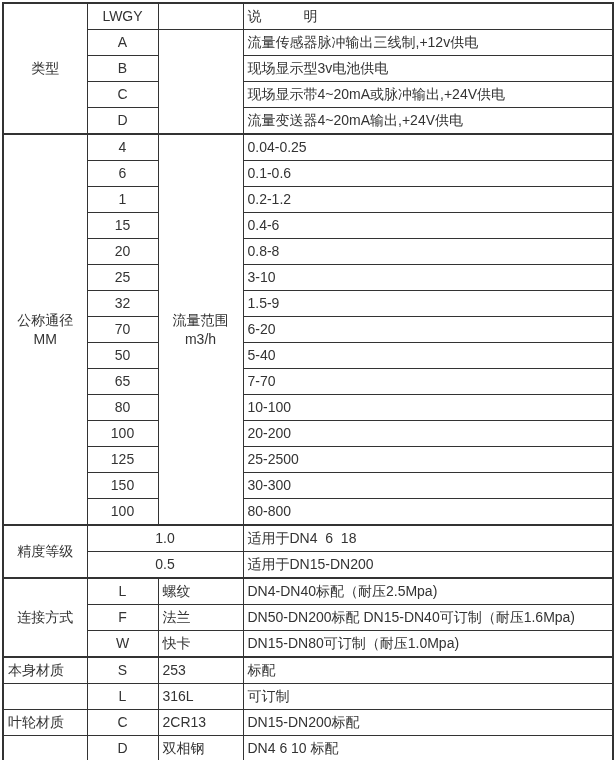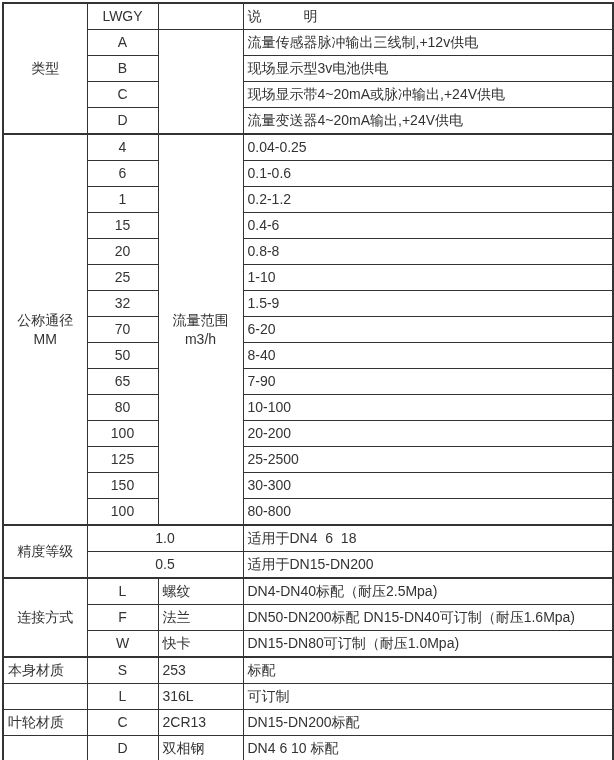--- a/index.html
+++ b/index.html
@@ -103,37 +103,37 @@
   <tr>
     <td class="c">15</td>
     <td>0.4-6</td>
   </tr>
   <tr>
     <td class="c">20</td>
     <td>0.8-8</td>
   </tr>
   <tr>
     <td class="c">25</td>
-    <td>1-10</td>
+    <td>3-10</td>
   </tr>
   <tr>
     <td class="c">32</td>
     <td>1.5-9</td>
   </tr>
   <tr>
     <td class="c">70</td>
     <td>6-20</td>
   </tr>
   <tr>
     <td class="c">50</td>
-    <td>8-40</td>
+    <td>5-40</td>
   </tr>
   <tr>
     <td class="c">65</td>
-    <td>7-90</td>
+    <td>7-70</td>
   </tr>
   <tr>
     <td class="c">80</td>
     <td>10-100</td>
   </tr>
   <tr>
     <td class="c">100</td>
     <td>20-200</td>
   </tr>
   <tr>

